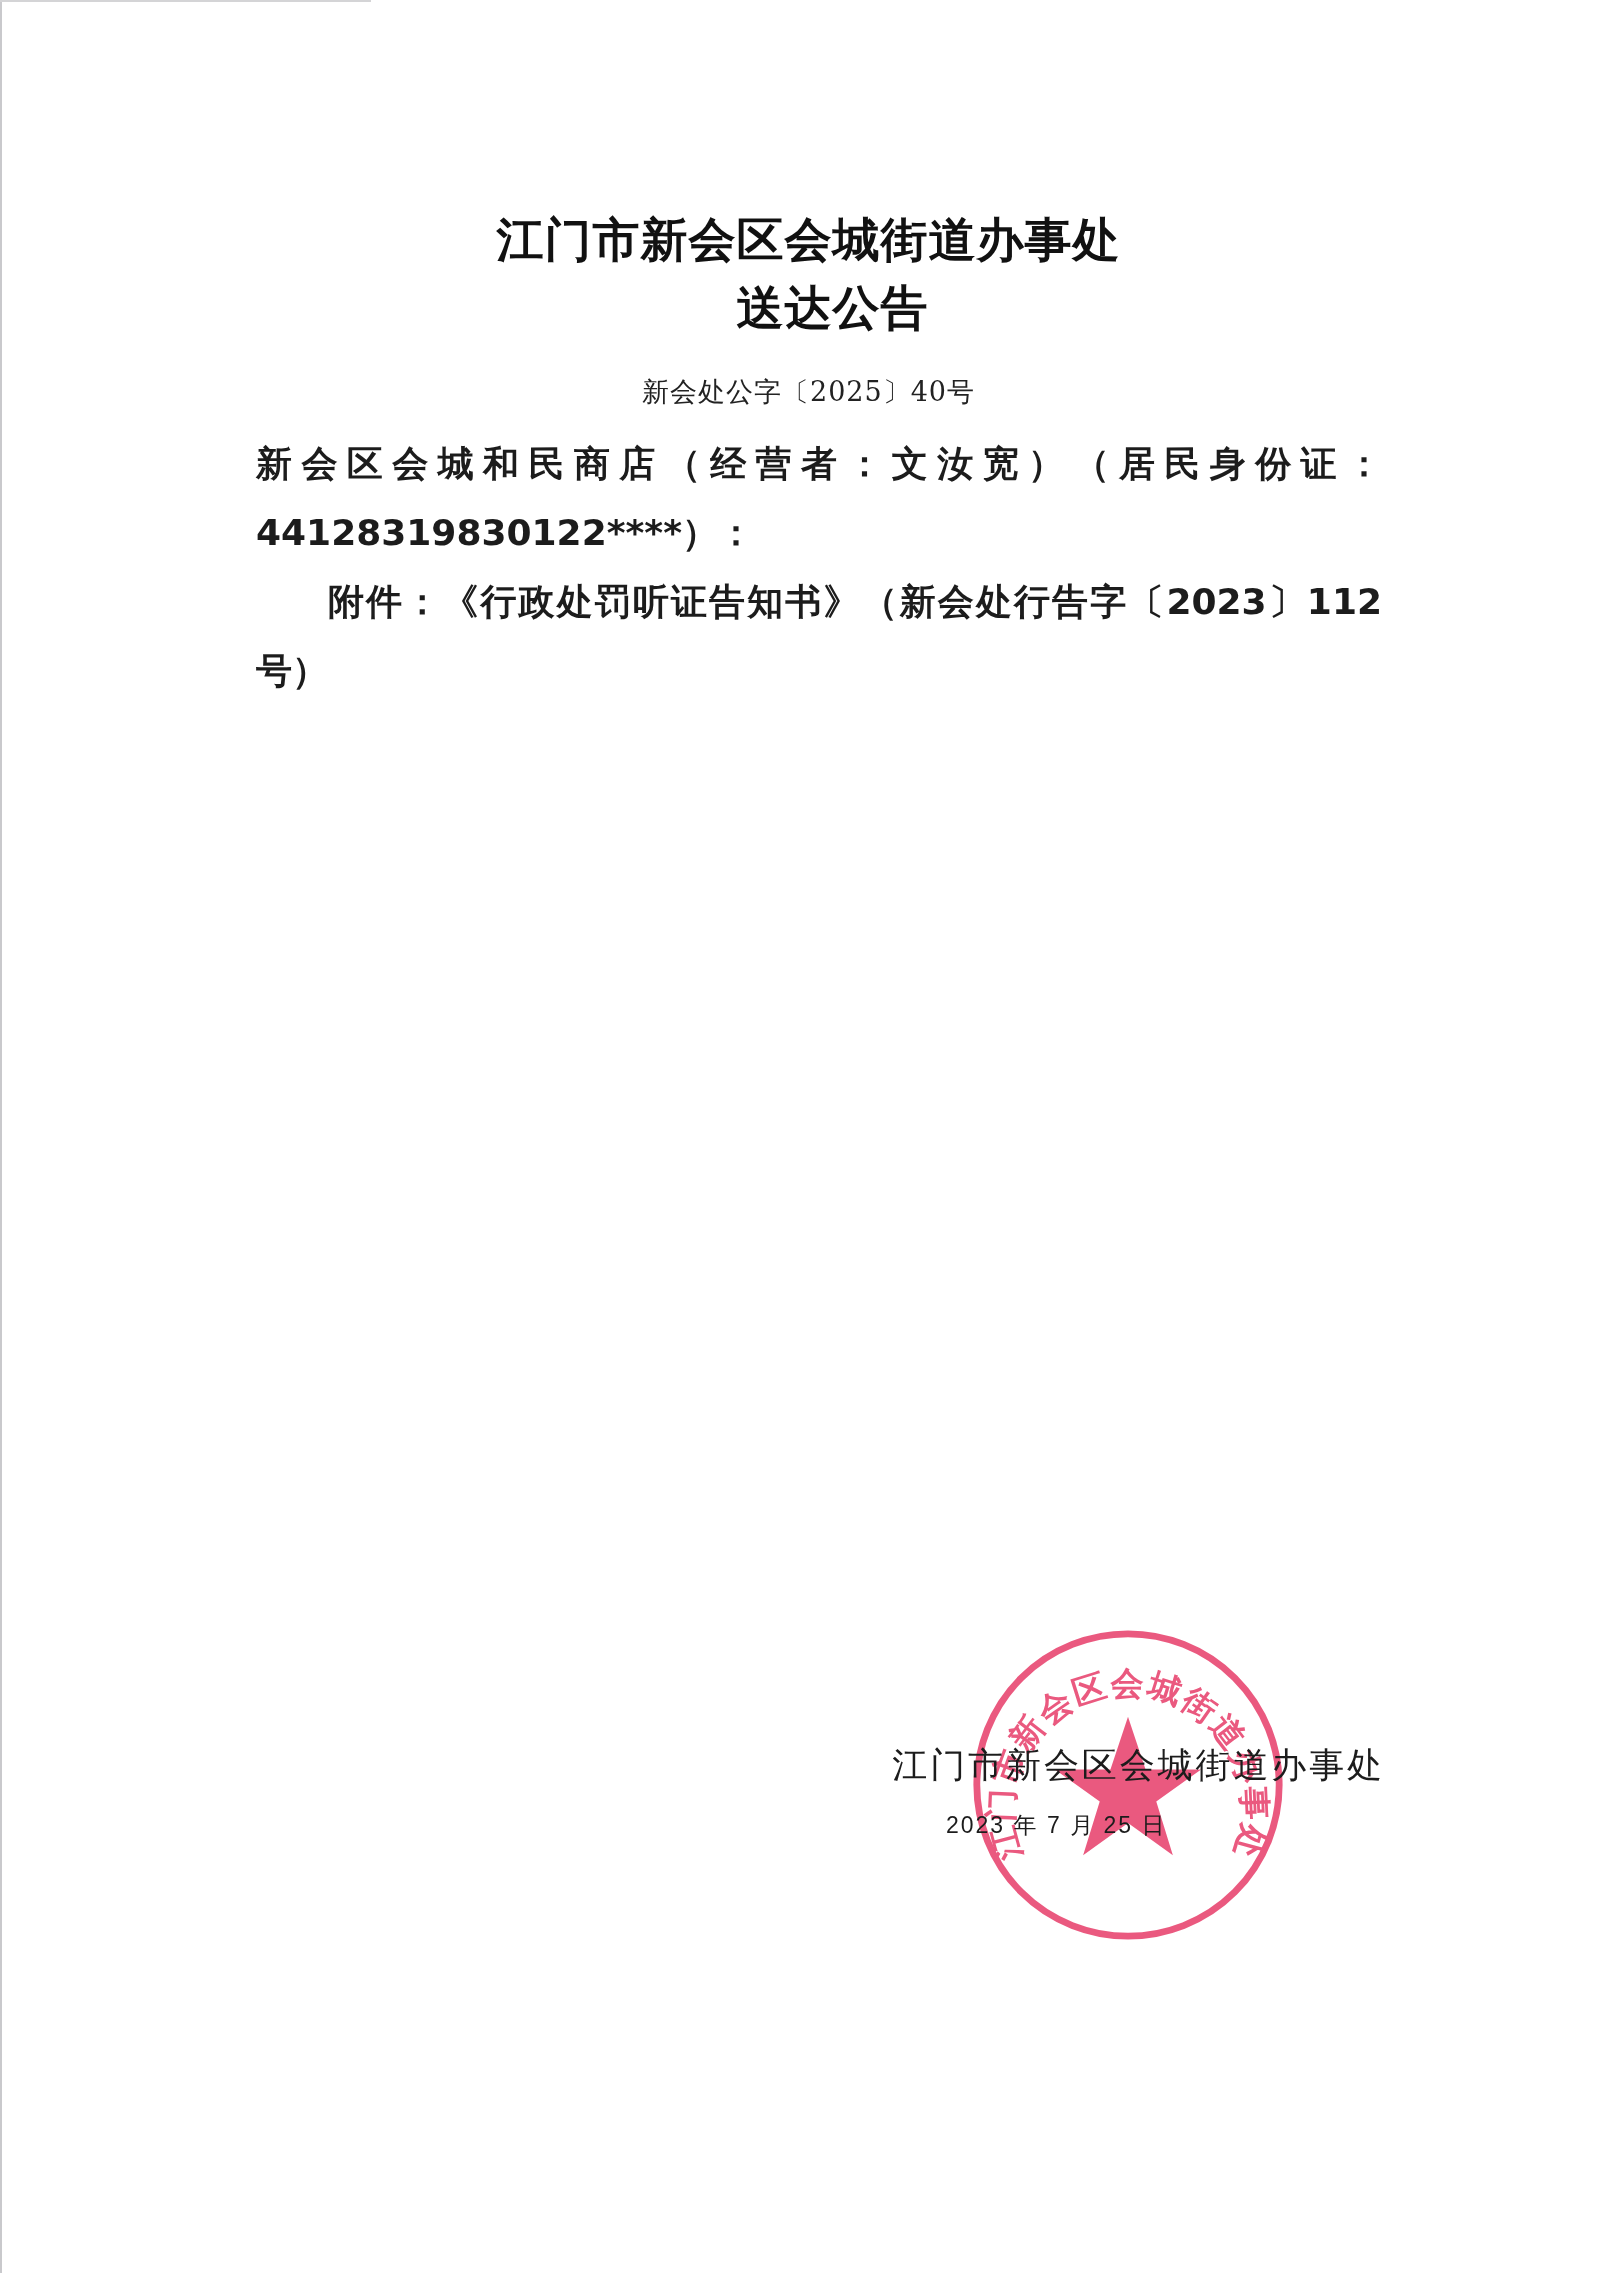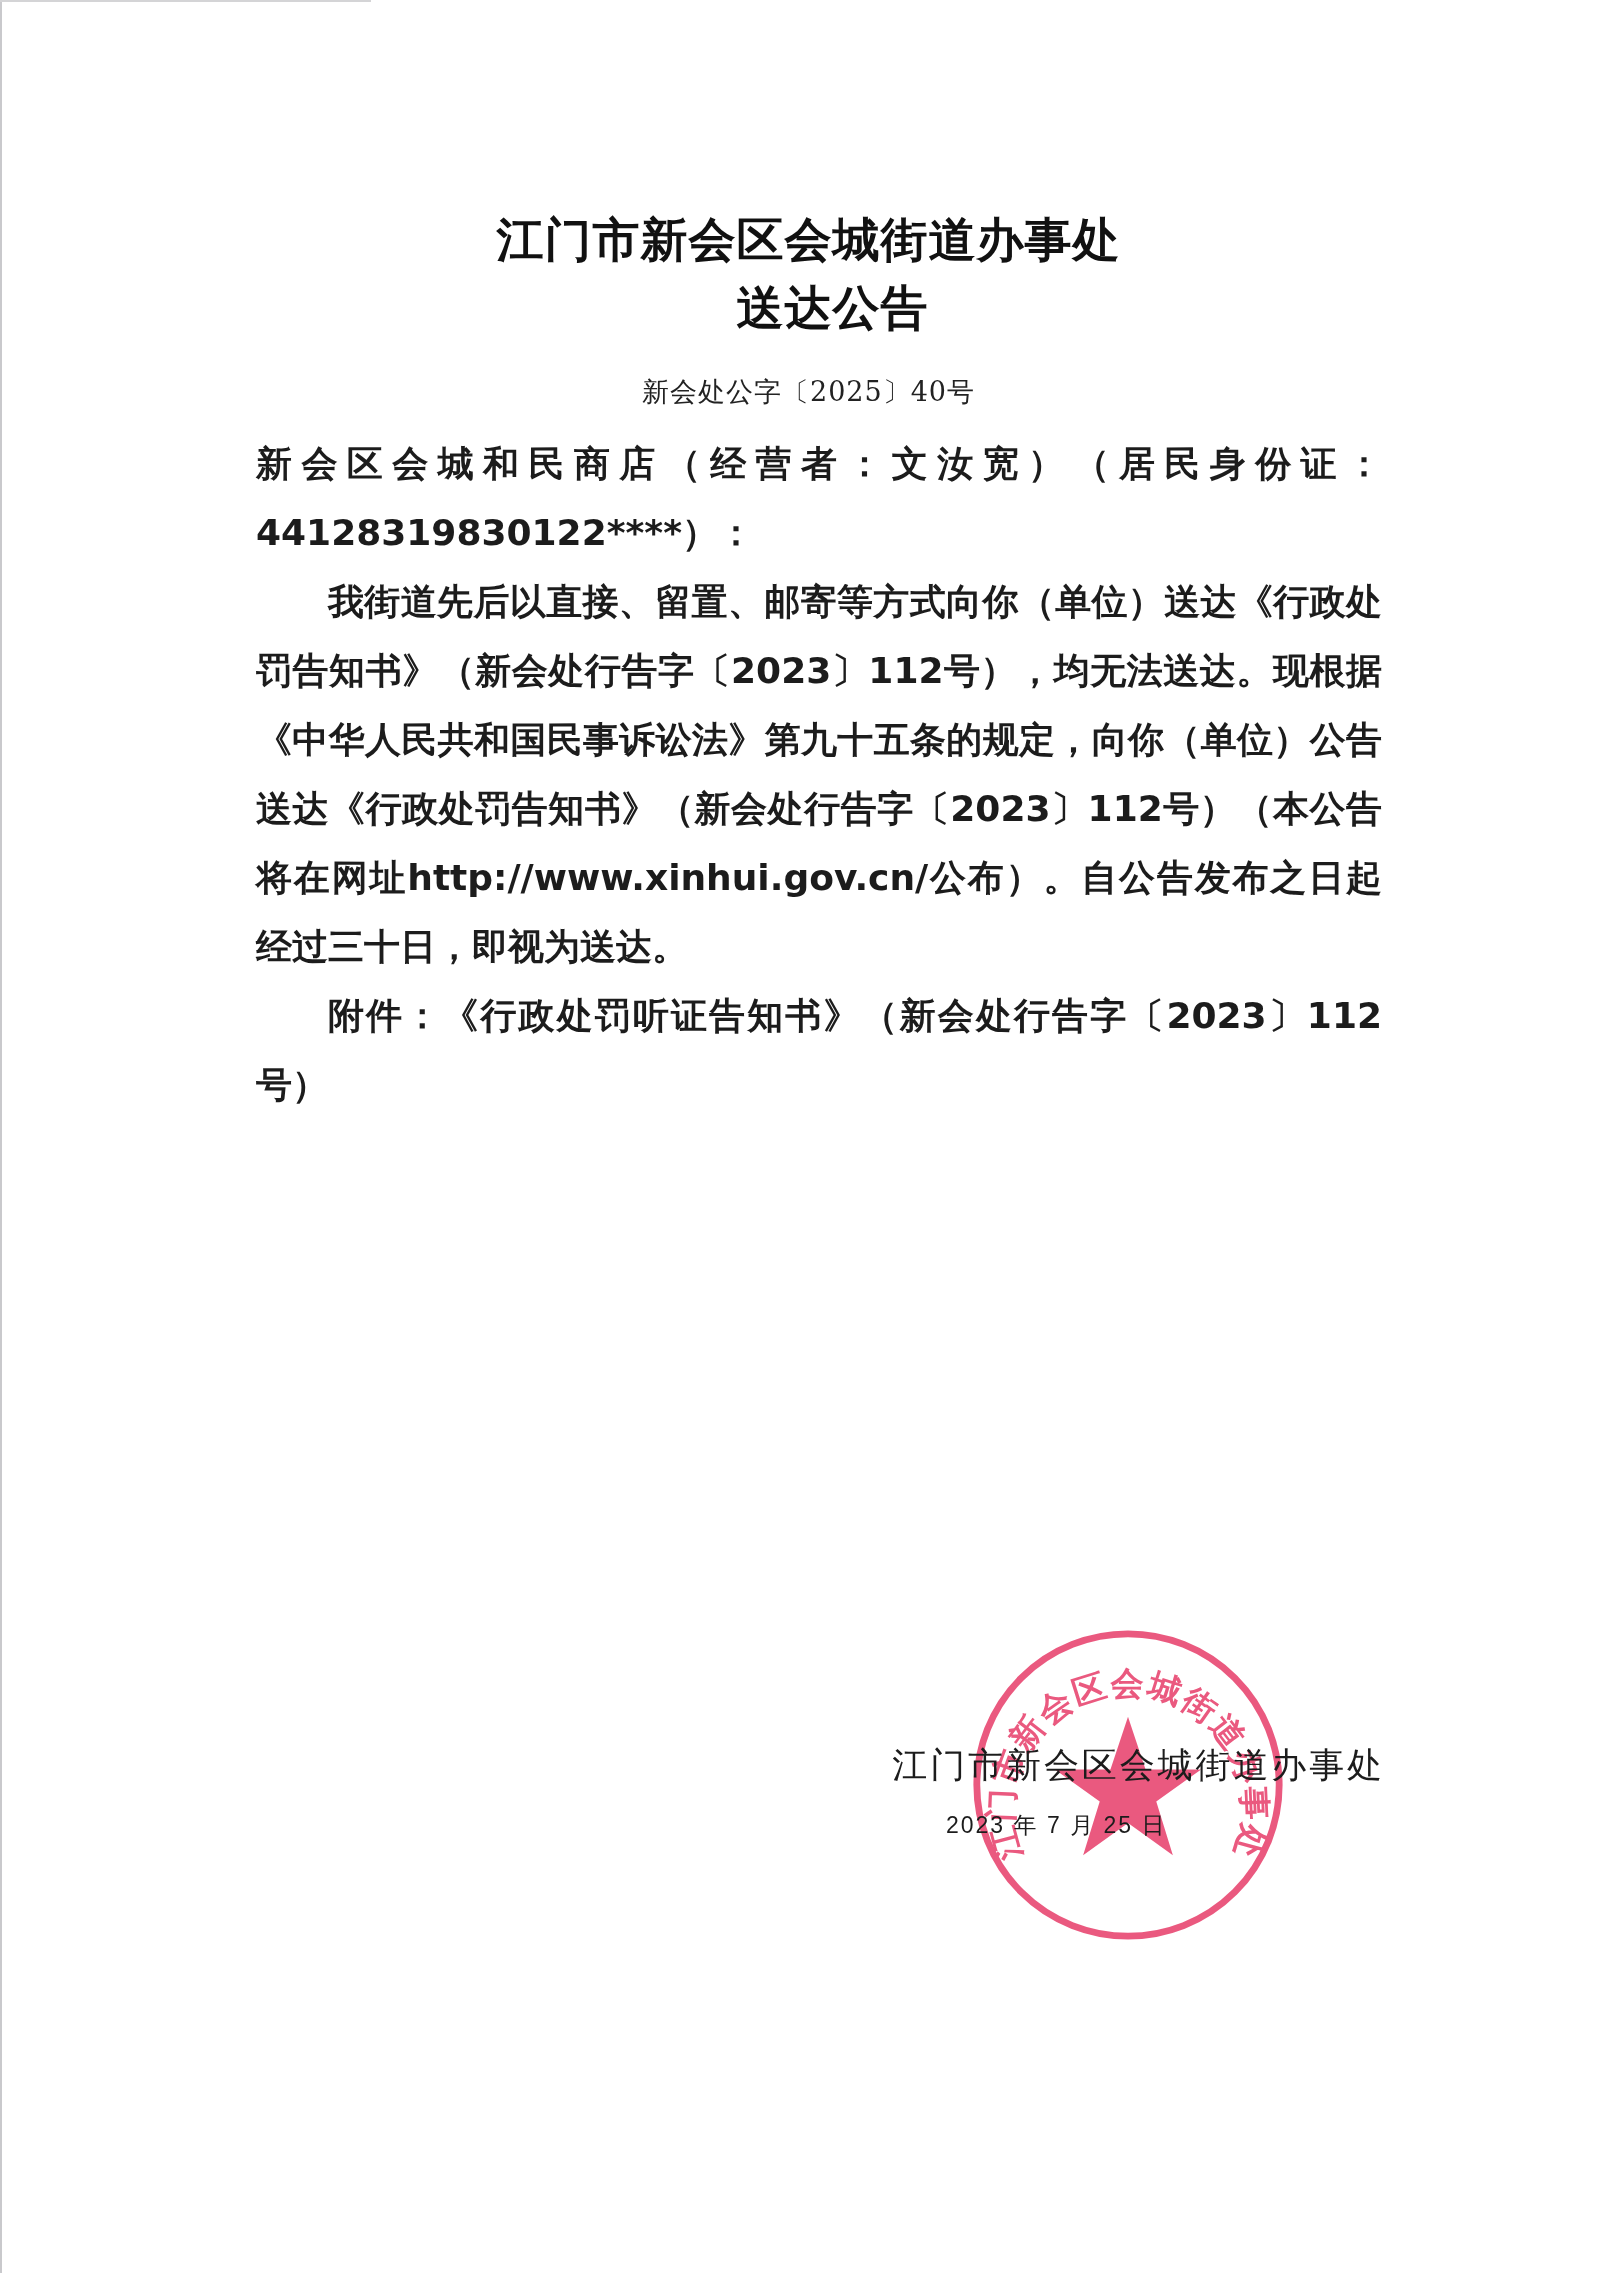--- a/index.html
+++ b/index.html
@@ -51,21 +51,20 @@
 
 <div class="page-edge-left"></div>
 <div class="page-edge-top"></div>
 
 <div class="title l1">江门市新会区会城街道办事处</div>
 <div class="title l2">送达公告</div>
 <div class="docno">新会处公字〔2025〕40号</div>
 
 <div class="body-text" style="top:429px;">
   <p>新会区会城和民商店（经营者：文汝宽）（居民身份证：44128319830122****）：</p>
-  <p class="indent">我街道先后以直接、留置、邮寄等方式向你（单位）送达《行政处罚告知书》（新会处行告字〔2023〕112号），均无法送达。现根据《中华人民共和国民事诉讼法》第九十五条的规定，向你（单位）公告送达《行政处罚告知书》（新会处行告字〔2023〕112号）（本公告将在网址http://www.xinhui.gov.cn/公布）。自公告发布之日起经过三十日，即视为送达。</p>
   <p class="indent">附件：《行政处罚听证告知书》（新会处行告字〔2023〕112号）</p>
 </div>
 
 <svg class="stamp" viewBox="0 0 324 324" xmlns="http://www.w3.org/2000/svg">
   <defs>
     <path id="sealArc" d="M 52 230 A 118 118 0 1 1 272 230"></path>
   </defs>
   <circle cx="162" cy="162" r="155" fill="none" stroke="#e8436e" stroke-width="7"></circle>
   <g>
     <polygon fill="#e8436e" points="162,92 180,146 237,146 191,179 208,234 162,201 116,234 133,179 87,146 144,146"></polygon>

